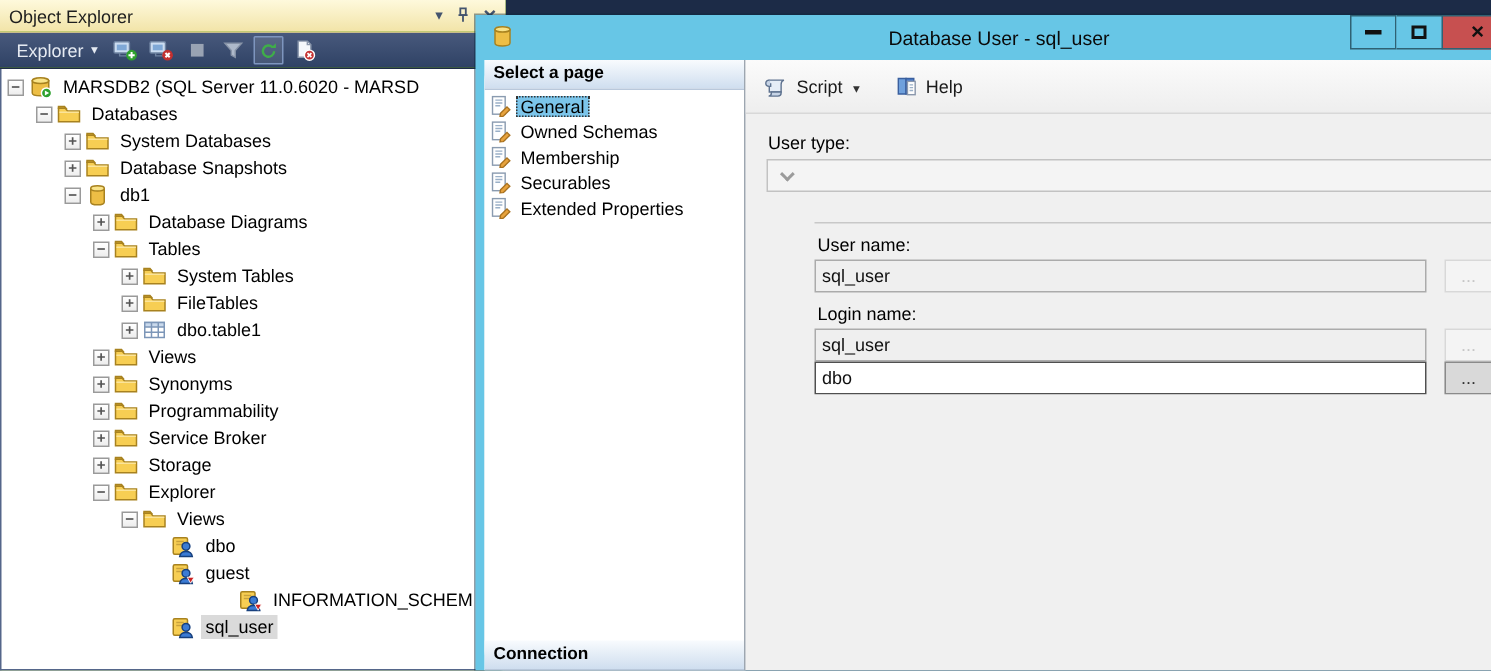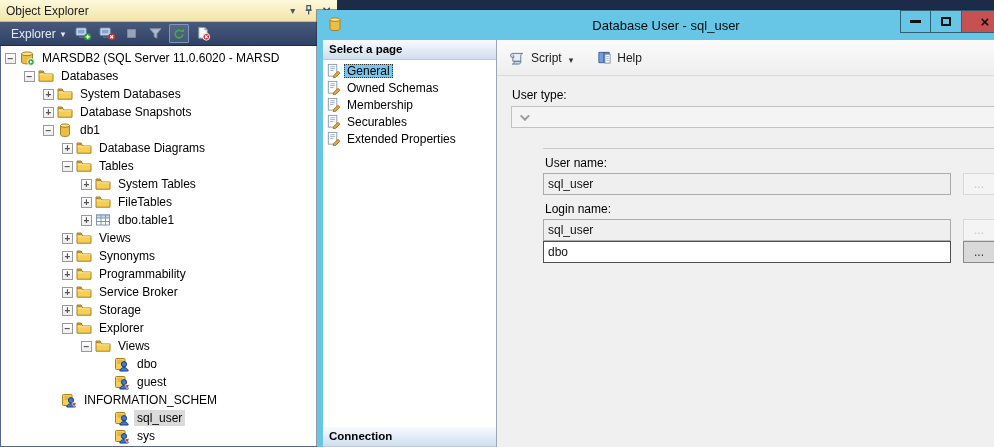--- a/index.html
+++ b/index.html
@@ -384,21 +384,21 @@
             <svg width="16" height="16" viewBox="0 0 16 16">
               <rect x="1.5" y="2.5" width="9.5" height="11" rx="1" fill="#F7CE53" stroke="#A8821F"></rect>
               <path d="M3.5 5h5M3.5 7h5" stroke="#C9A23C"></path>
               <circle cx="10" cy="8.2" r="2.6" fill="#3B7BD4" stroke="#17407E"></circle>
               <path d="M5.8 15c.3-2.2 2.1-3.4 4.2-3.4s3.9 1.2 4.2 3.4z" fill="#3B7BD4" stroke="#17407E"></path>
               <path d="M10.8 10.8h4.6l-2.3 4z" fill="#CC2222" stroke="#fff" stroke-width=".6"></path>
             </svg>
           </span>
           <span class="tree-label">guest</span>
         </div>
-        <div class="tree-row" style="padding-left: 46px;">
+        <div class="tree-row" style="padding-left: 99px; margin-left: 45px;">
           <span class="expander-sp"></span>
           <span class="tree-icon">
             <svg width="16" height="16" viewBox="0 0 16 16">
               <rect x="1.5" y="2.5" width="9.5" height="11" rx="1" fill="#F7CE53" stroke="#A8821F"></rect>
               <path d="M3.5 5h5M3.5 7h5" stroke="#C9A23C"></path>
               <circle cx="10" cy="8.2" r="2.6" fill="#3B7BD4" stroke="#17407E"></circle>
               <path d="M5.8 15c.3-2.2 2.1-3.4 4.2-3.4s3.9 1.2 4.2 3.4z" fill="#3B7BD4" stroke="#17407E"></path>
               <path d="M10.8 10.8h4.6l-2.3 4z" fill="#CC2222" stroke="#fff" stroke-width=".6"></path>
             </svg>
           </span>
@@ -408,33 +408,20 @@
           <span class="expander-sp"></span>
           <span class="tree-icon">
             <svg width="16" height="16" viewBox="0 0 16 16">
               <rect x="1.5" y="2.5" width="9.5" height="11" rx="1" fill="#F7CE53" stroke="#A8821F"></rect>
               <path d="M3.5 5h5M3.5 7h5" stroke="#C9A23C"></path>
               <circle cx="10" cy="8.2" r="2.6" fill="#3B7BD4" stroke="#17407E"></circle>
               <path d="M5.8 15c.3-2.2 2.1-3.4 4.2-3.4s3.9 1.2 4.2 3.4z" fill="#3B7BD4" stroke="#17407E"></path>
             </svg>
           </span>
           <span class="tree-label sel">sql_user</span>
-        </div>
-        <div class="tree-row" style="padding-left: 99px;">
-          <span class="expander-sp"></span>
-          <span class="tree-icon">
-            <svg width="16" height="16" viewBox="0 0 16 16">
-              <rect x="1.5" y="2.5" width="9.5" height="11" rx="1" fill="#F7CE53" stroke="#A8821F"></rect>
-              <path d="M3.5 5h5M3.5 7h5" stroke="#C9A23C"></path>
-              <circle cx="10" cy="8.2" r="2.6" fill="#3B7BD4" stroke="#17407E"></circle>
-              <path d="M5.8 15c.3-2.2 2.1-3.4 4.2-3.4s3.9 1.2 4.2 3.4z" fill="#3B7BD4" stroke="#17407E"></path>
-              <path d="M10.8 10.8h4.6l-2.3 4z" fill="#CC2222" stroke="#fff" stroke-width=".6"></path>
-            </svg>
-          </span>
-          <span class="tree-label">sys</span>
         </div>
       </div>
     <div class="oe-scroll">
       <div class="sb-up">
           <span class="chev"></span>
         </div>
       <div class="sb-thumb">
           <span class="sb-grip"></span>
         </div>
     </div>

